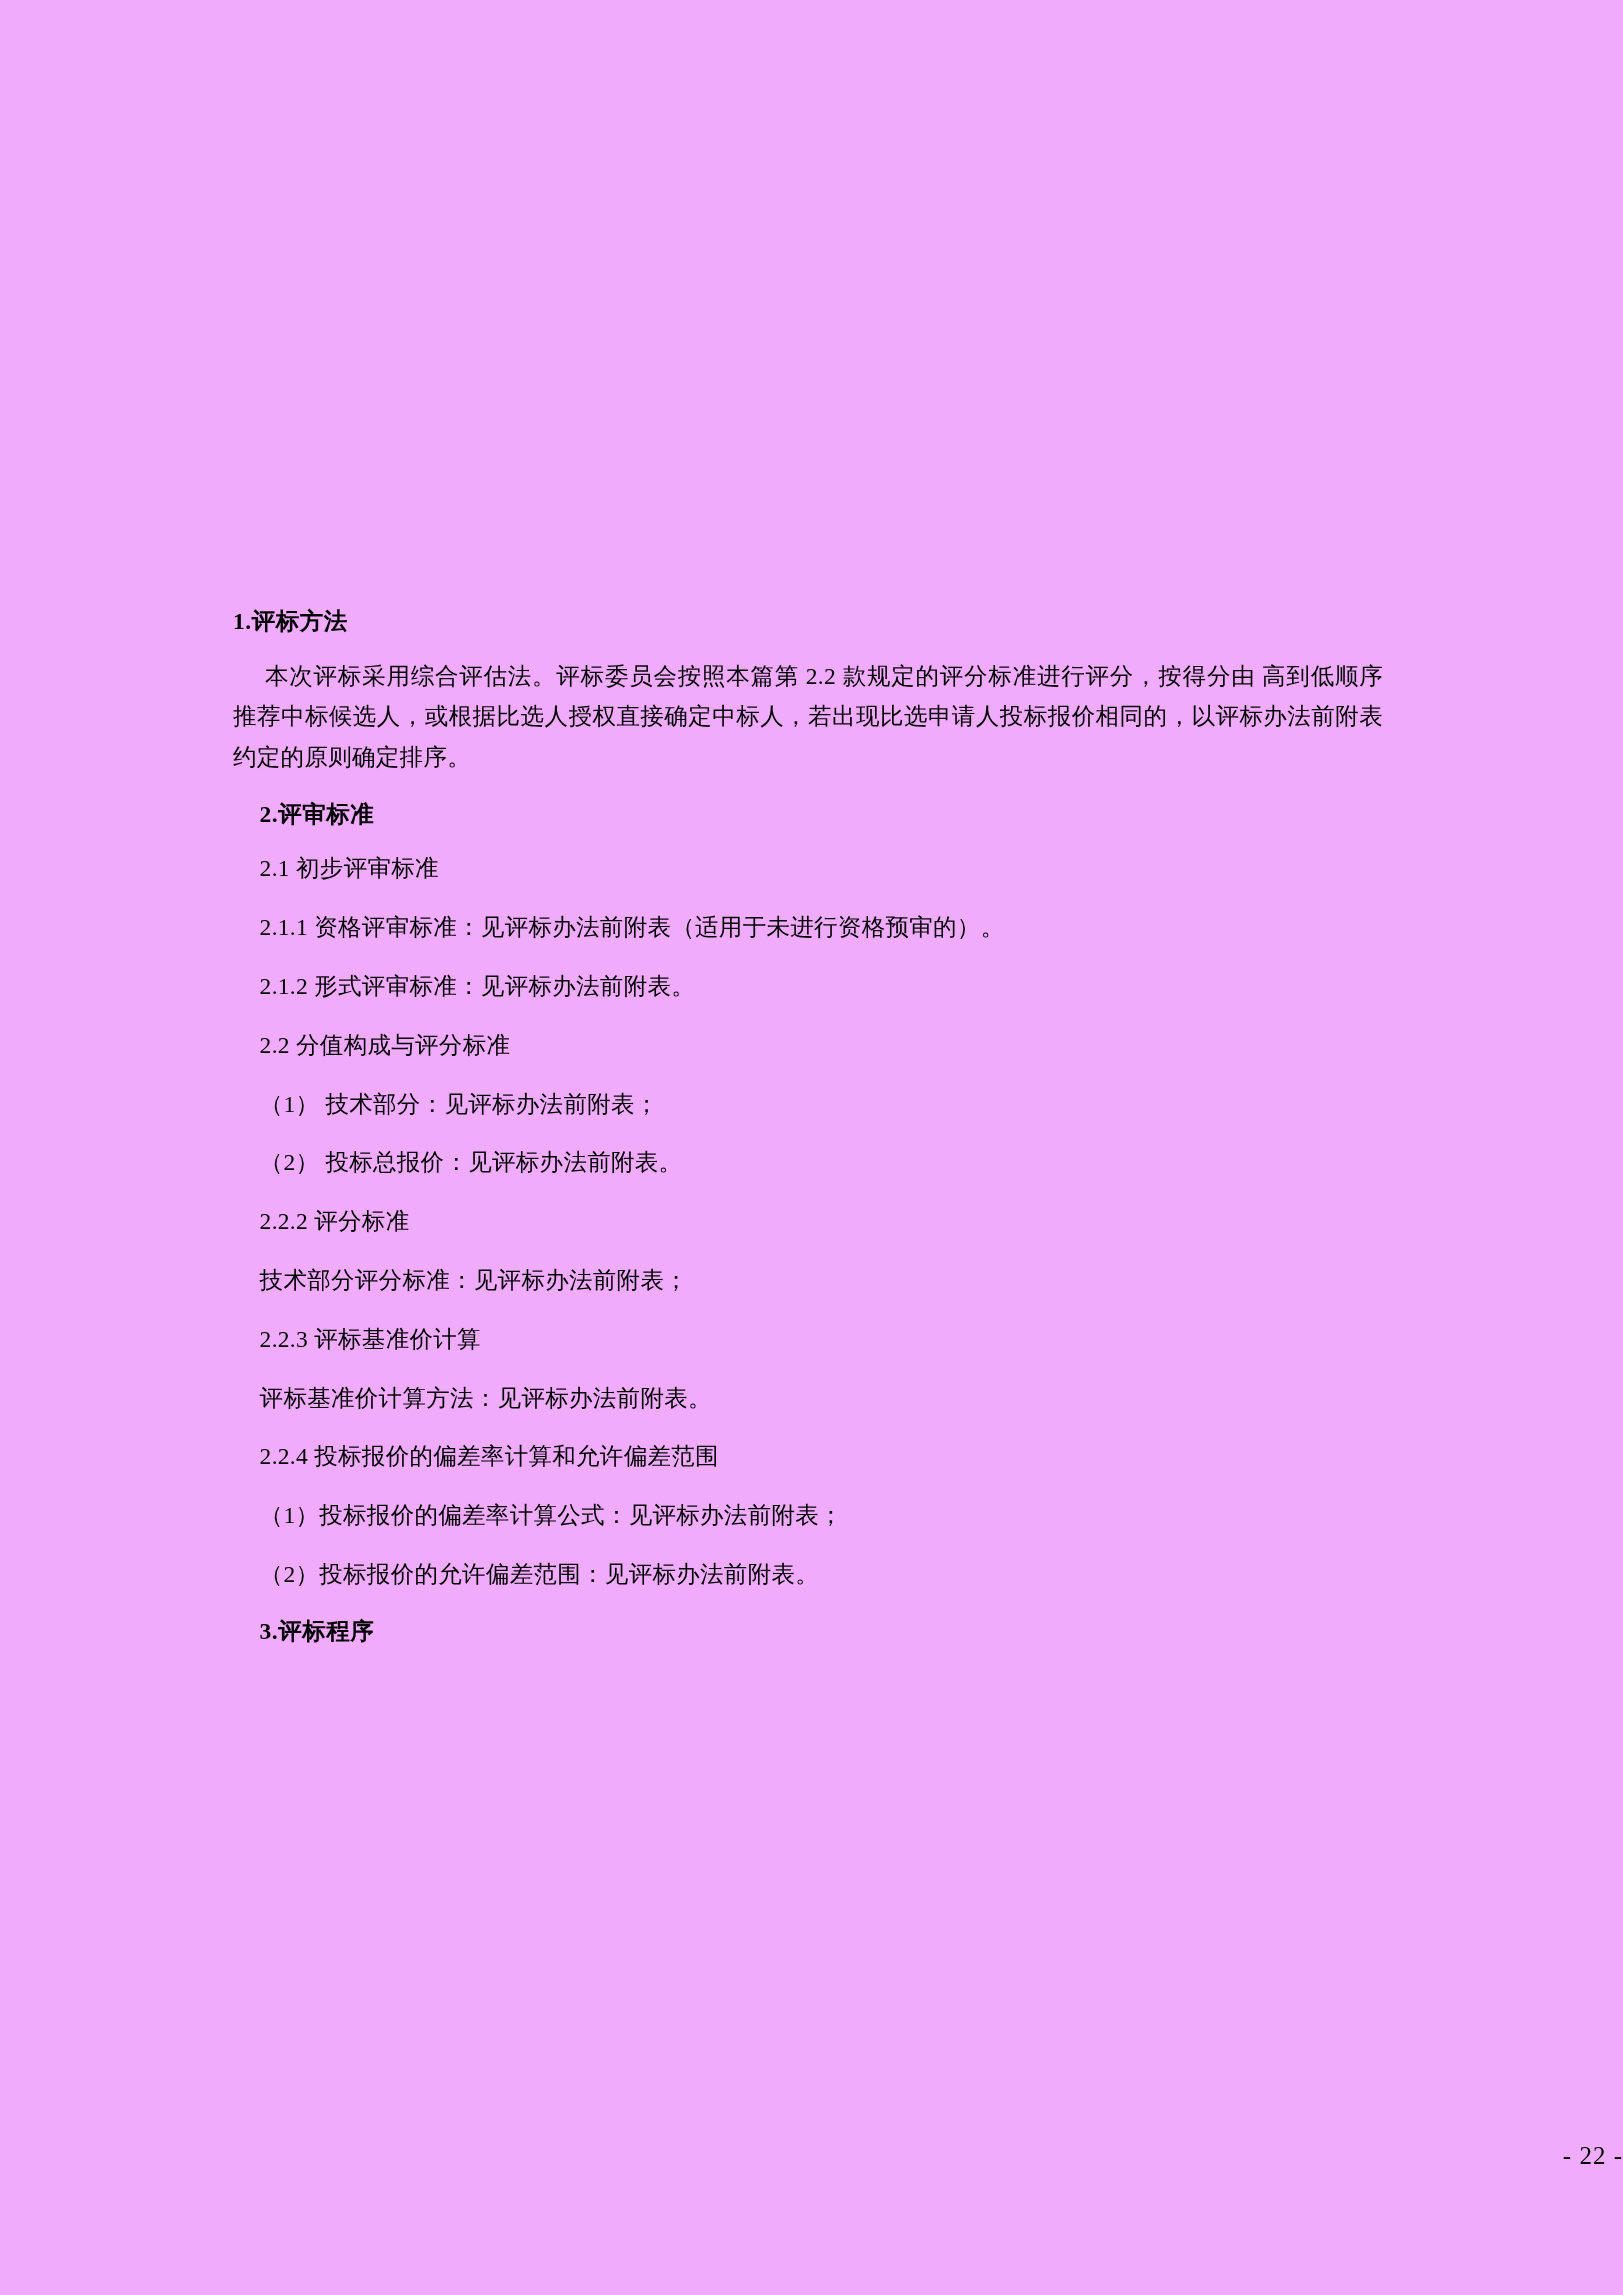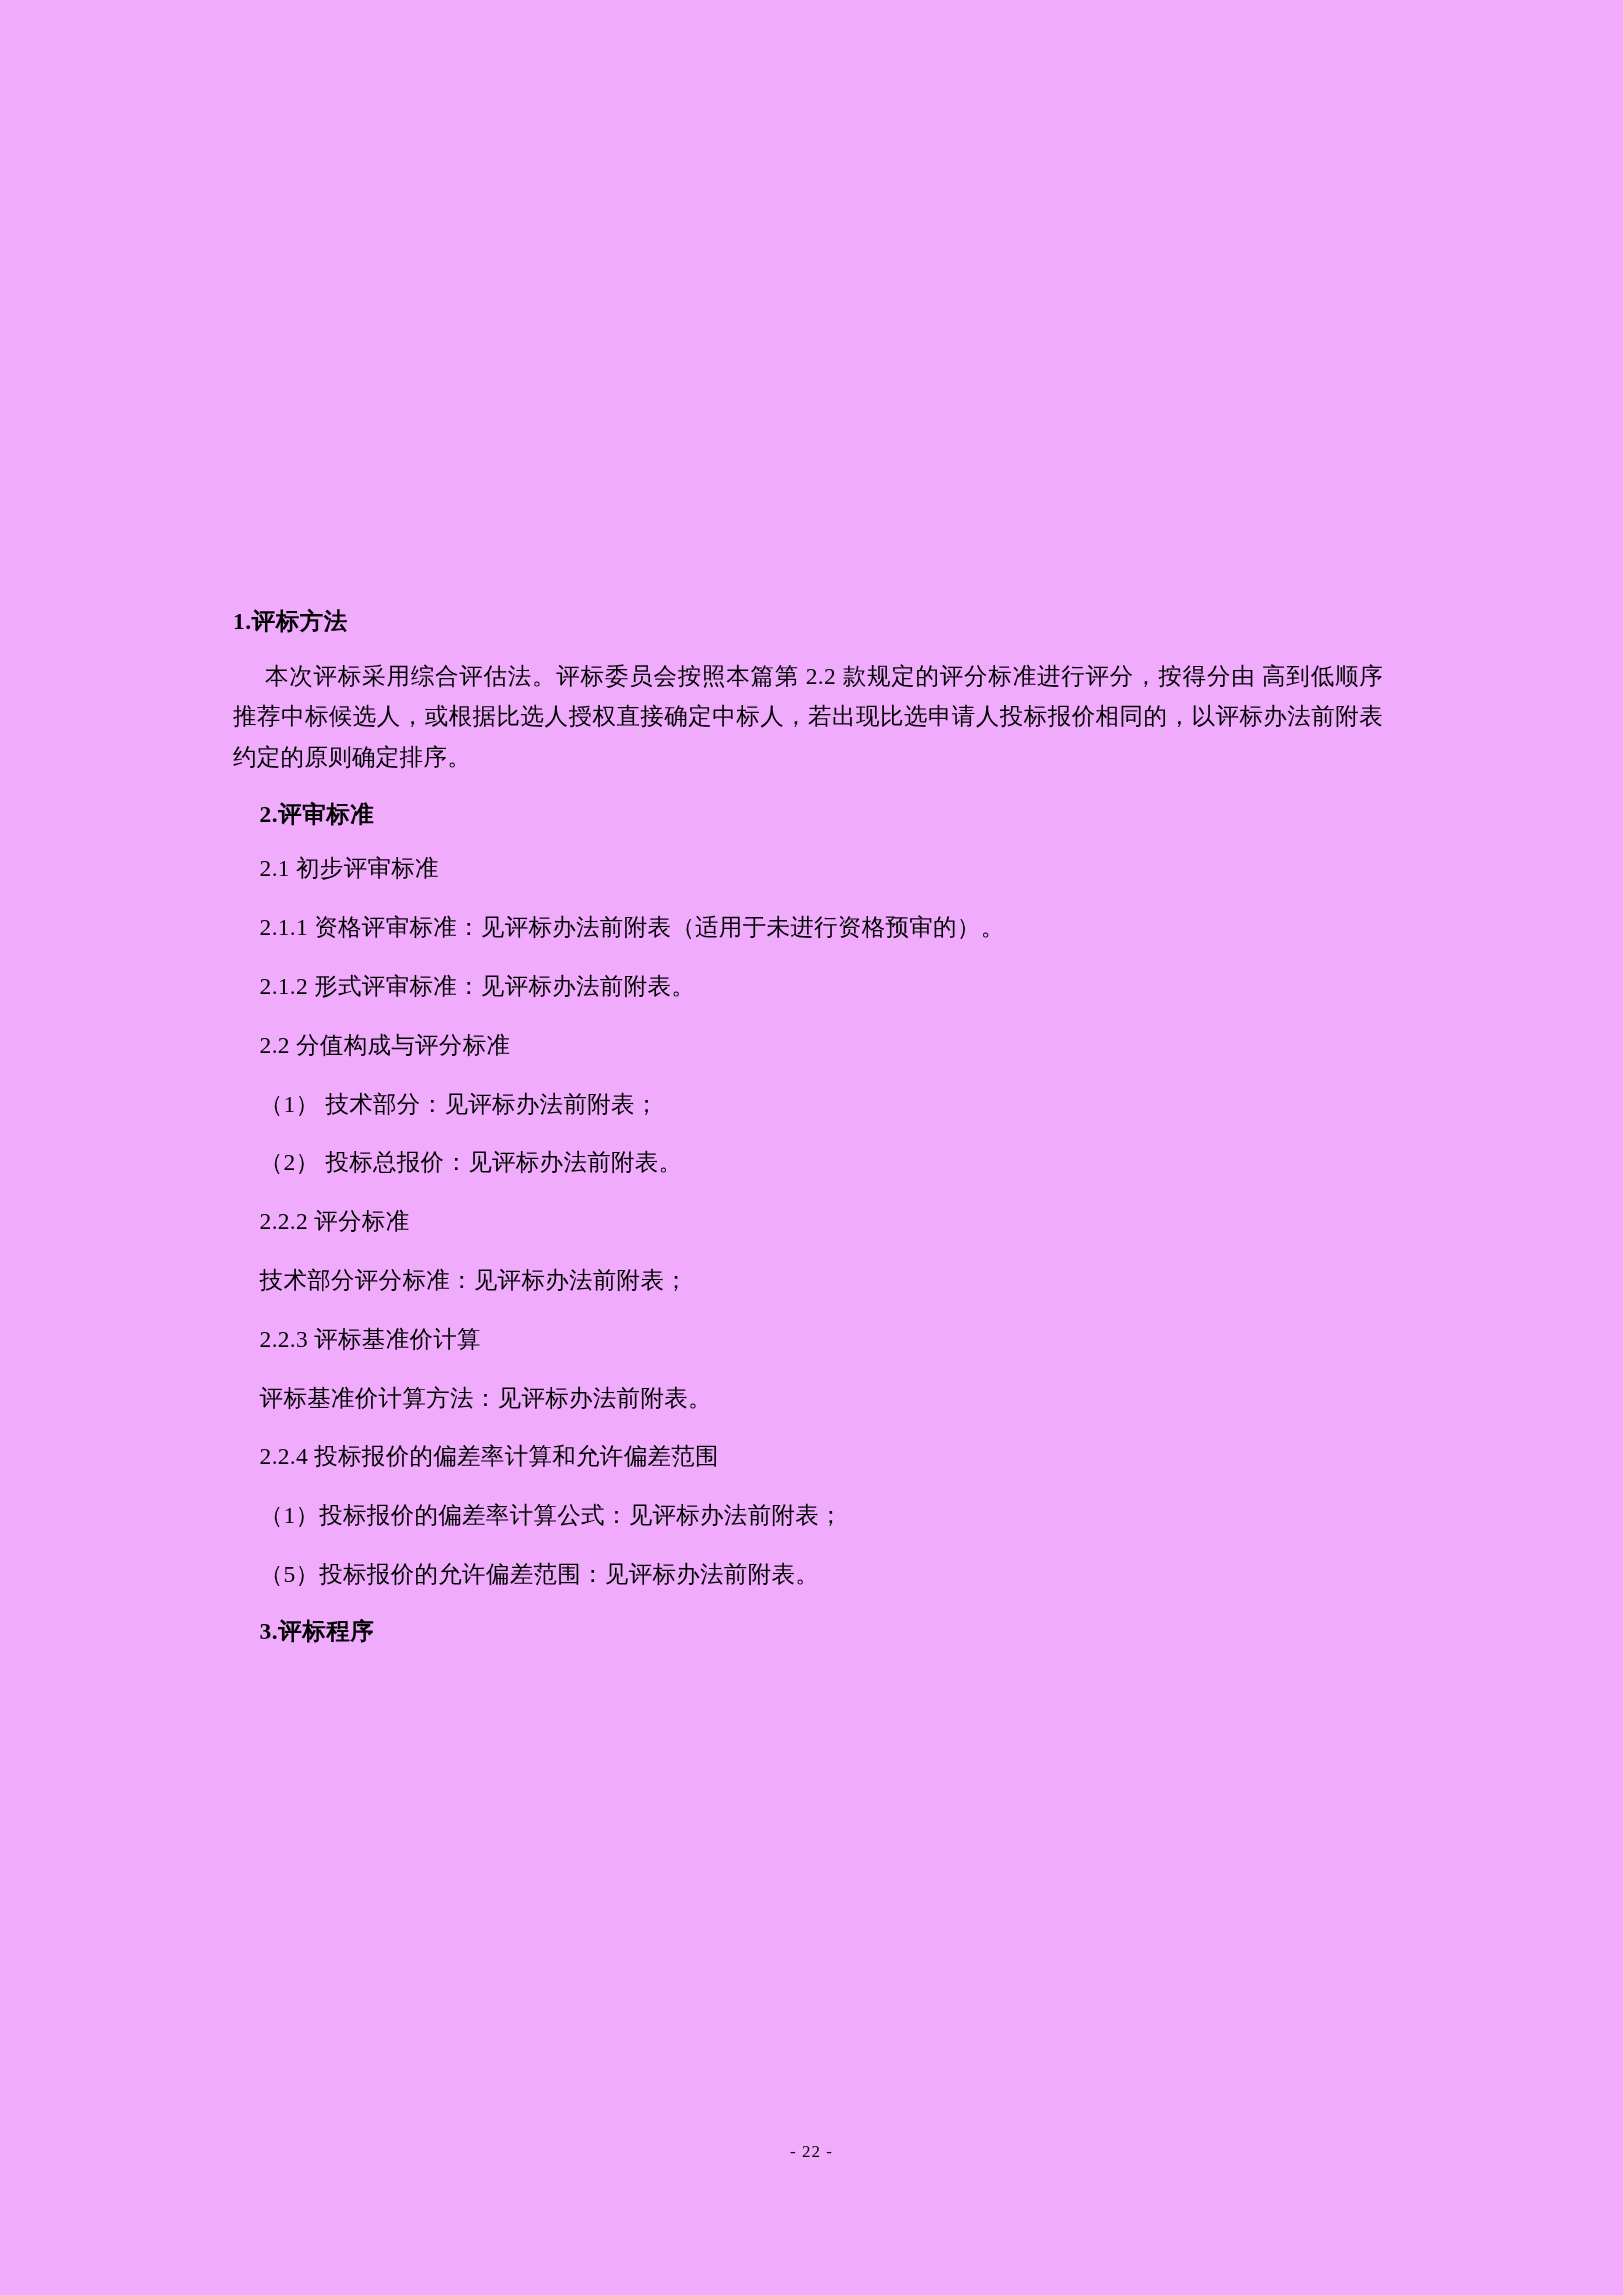--- a/index.html
+++ b/index.html
@@ -49,22 +49,22 @@
     text-indent: 32px;
   }
   .indent-1 {
     margin-left: 26.6px;
   }
   .footer {
     position: absolute;
     left: 0;
     top: 2142px;
     width: 1623px;
-    text-align: center;
-    font-size: 17px;
+    text-align: right;
+    font-size: 25px;
     font-family: "Liberation Serif", "DejaVu Serif", serif;
     letter-spacing: 1px;
   }
 </style>
 </head>
 <body>
 
 <div class="page">
 
   <div class="content">
@@ -94,21 +94,21 @@
     <p class="para indent-1">技术部分评分标准：见评标办法前附表；</p>
 
     <p class="para indent-1">2.2.3 评标基准价计算</p>
 
     <p class="para indent-1">评标基准价计算方法：见评标办法前附表。</p>
 
     <p class="para indent-1">2.2.4  投标报价的偏差率计算和允许偏差范围</p>
 
     <p class="para indent-1">（1）投标报价的偏差率计算公式：见评标办法前附表；</p>
 
-    <p class="para indent-1">（5）投标报价的允许偏差范围：见评标办法前附表。</p>
+    <p class="para indent-1">（2）投标报价的允许偏差范围：见评标办法前附表。</p>
 
     <p class="heading heading-sub">3.评标程序</p>
 
   </div>
 
   <div class="footer">- 22 -</div>
 
 </div>
 
 

